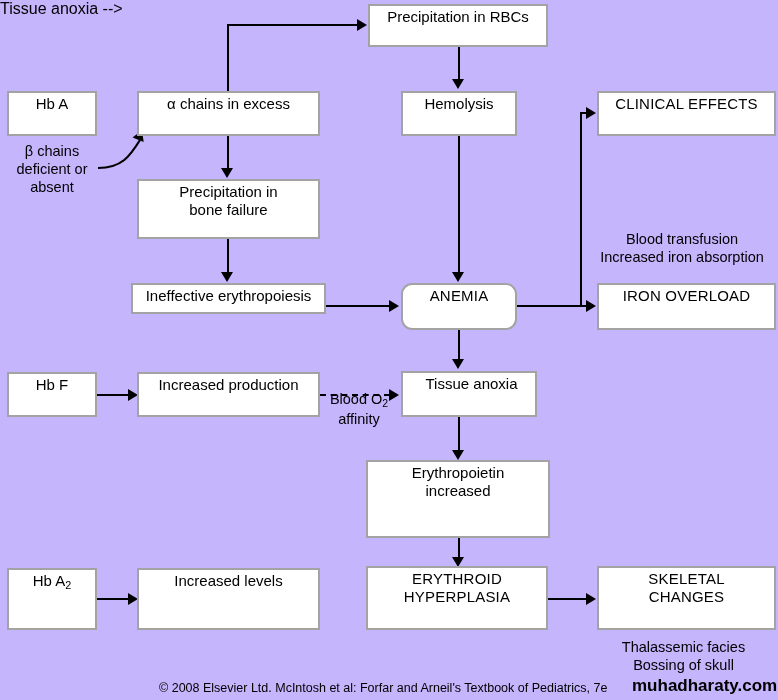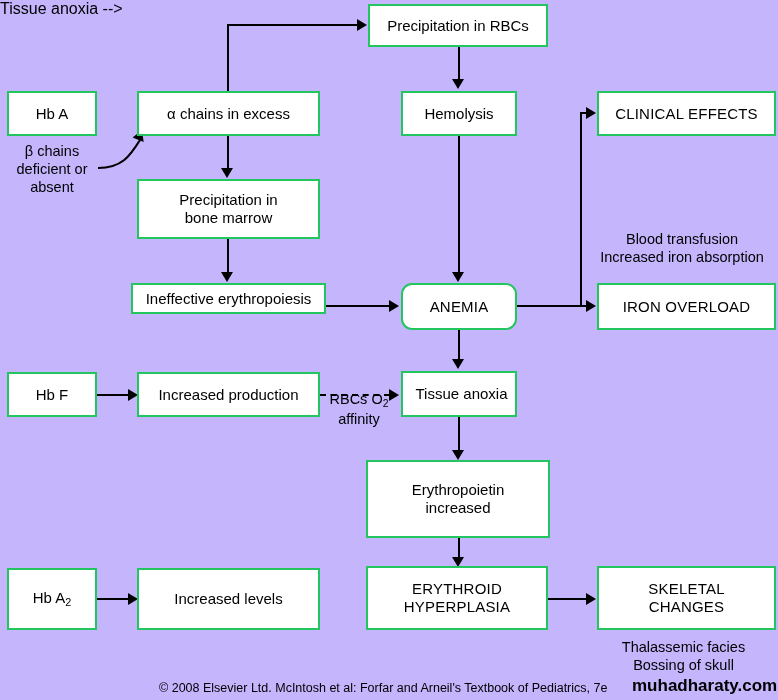--- a/index.html
+++ b/index.html
@@ -13,24 +13,24 @@
     width: 778px;
     height: 700px;
     background: #c4b5fd;
     font-family: "Liberation Sans", sans-serif;
     color: #000000;
     overflow: hidden;
   }
   .node {
     position: absolute;
     box-sizing: border-box;
-    border: 2px solid #22c55e;
+    border: 2px solid #a3a3a3;
     background: #fff;
     display: flex;
-    align-items: center;
+    align-items: flex-start;
     justify-content: center;
     text-align: center;
     line-height: 1.18;
     font-size: 15px;
     padding: 2px 4px;
   }
   .node.caps {
     font-size: 15px;
     letter-spacing: 0.2px;
   }
@@ -177,21 +177,21 @@
   <div class="node" style="left:401px; top:91px; width:116px; height:45px;">
     <span class="lbl">Hemolysis</span>
   </div>
 
   <div class="node caps" style="left:597px; top:91px; width:179px; height:45px;">
     <span class="lbl">CLINICAL EFFECTS</span>
   </div>
 
   <div class="node" style="left:137px; top:179px; width:183px; height:60px;">
     <span class="lbl">Precipitation in
-bone marrow</span>
+bone failure</span>
   </div>
 
   <div class="node" style="left:131px; top:283px; width:195px; height:31px;">
     <span class="lbl">Ineffective erythropoiesis</span>
   </div>
 
   <div class="node caps" style="left:401px; top:283px; width:116px; height:47px;border-radius:11px;">
     <span class="lbl">ANEMIA</span>
   </div>
 
@@ -200,21 +200,21 @@
   </div>
 
   <div class="node" style="left:7px; top:372px; width:90px; height:45px;">
     <span class="lbl">Hb F</span>
   </div>
 
   <div class="node" style="left:137px; top:372px; width:183px; height:45px;">
     <span class="lbl">Increased production</span>
   </div>
 
-  <div class="node" style="left:401px; top:371px; width:116px; height:46px;padding-left:9px;">
+  <div class="node" style="left:401px; top:371px; width:136px; height:46px;padding-left:9px;">
     <span class="lbl">Tissue anoxia</span>
   </div>
 
   <div class="node" style="left:366px; top:460px; width:184px; height:78px;">
     <span class="lbl">Erythropoietin
 increased</span>
   </div>
 
   <div class="node" style="left:7px; top:568px; width:90px; height:62px;">
     <span class="lbl"><span>Hb A</span><span class="sub">2</span></span>
@@ -238,21 +238,21 @@
 
   <div class="free" style="left:0px; top:142px; width:104px;">β chains
 deficient or
 absent</div>
 
 
   <div class="free" style="left:586px; top:230px; width:192px;">Blood transfusion
 Increased iron absorption</div>
 
 
-  <div class="free" style="left:325px; top:390px; width:68px;"><span>RBCs O</span><span class="sub">2</span><span style="white-space:pre-line;">
+  <div class="free" style="left:325px; top:390px; width:68px;"><span>Blood O</span><span class="sub">2</span><span style="white-space:pre-line;">
 affinity</span></div>
 
   <div class="free" style="left:589px; top:638px; width:189px;">Thalassemic facies
 Bossing of skull</div>
 
   
 
   <div class="footer" style="left:159px; top:681px;">© 2008 Elsevier Ltd. McIntosh et al: Forfar and Arneil's Textbook of Pediatrics, 7e</div>
 
   <div class="watermark" style="left:632px; top:676px;">muhadharaty.com</div>

